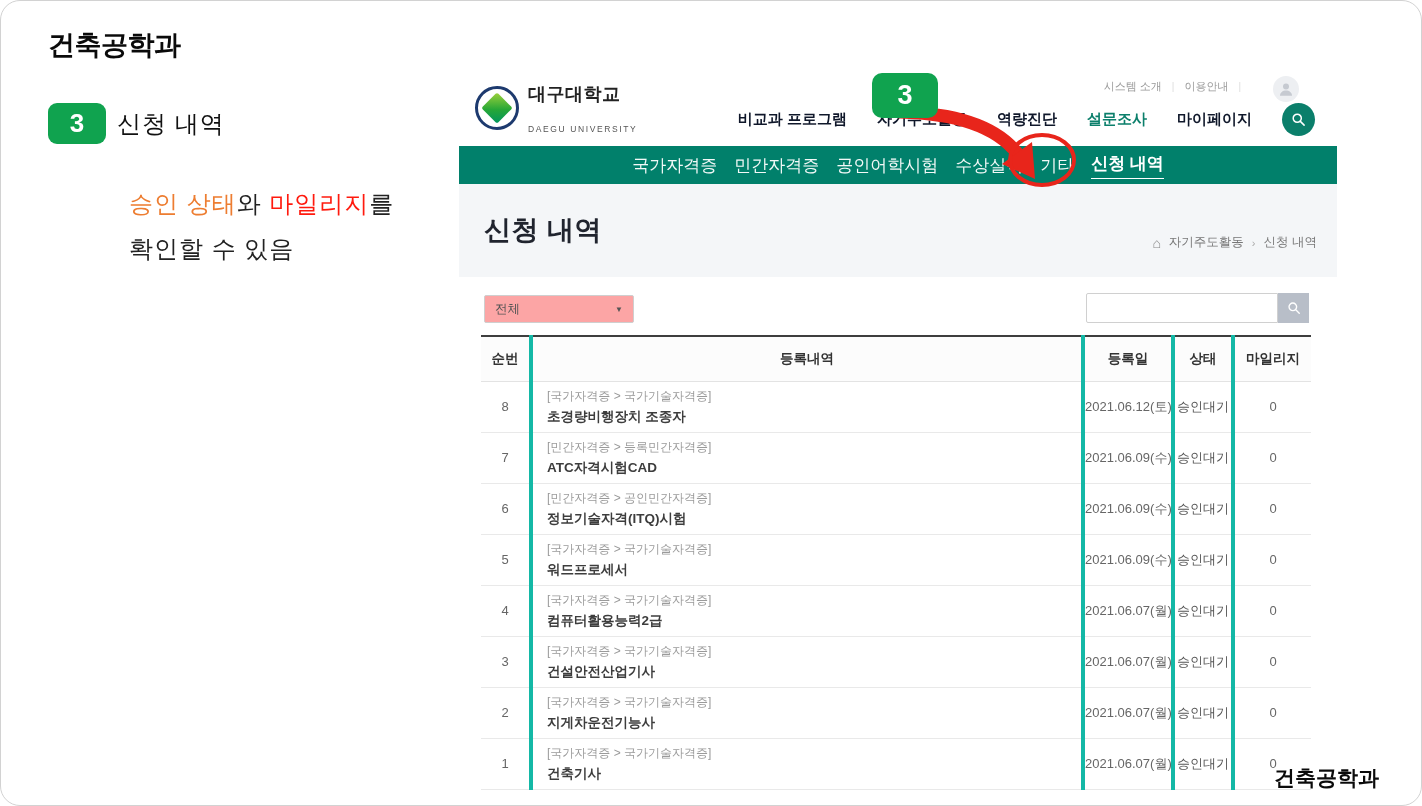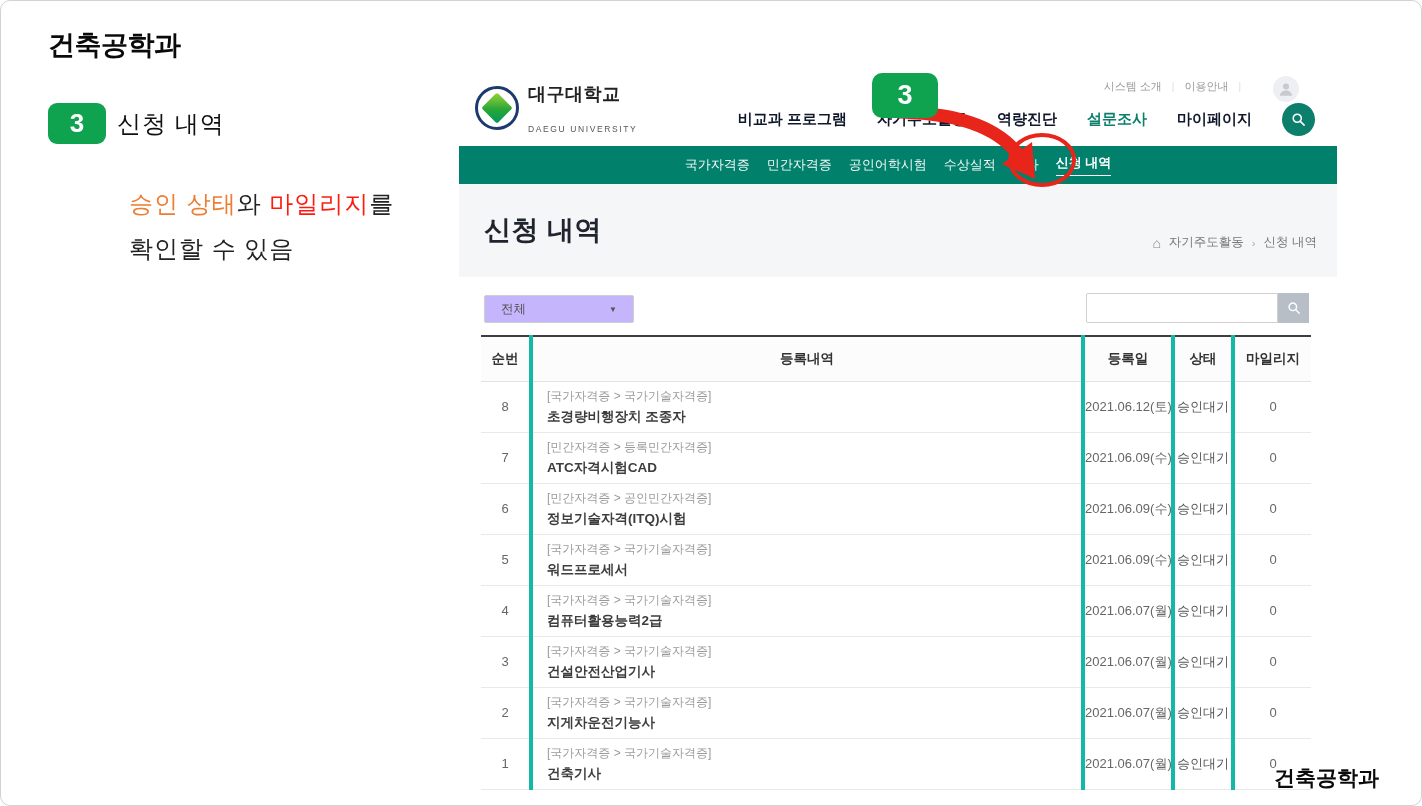--- a/index.html
+++ b/index.html
@@ -1,20 +1,20 @@
 <!DOCTYPE html>
 <html><head>
 <meta charset="utf-8">
 <style>
   * { margin:0; padding:0; box-sizing:border-box; }
   html,body { background:#fff; }
   body { font-family:"Liberation Sans","DejaVu Sans",sans-serif; }
   .slide {
     position:relative; width:1422px; height:806px; background:#fff;
-    border:1.5px solid #d2d2d2; border-radius:10px; overflow:hidden;
+    border:1.5px solid #d2d2d2; border-radius:20px; overflow:hidden;
   }
   
   .slide-title { position:absolute; left:47px; top:26px; font-size:27px; font-weight:900; color:#0a0a0a; letter-spacing:-0.5px; }
   .step-badge { position:absolute; left:47px; top:102px; width:58px; height:41px; background:#10A34F; border-radius:9px;
     display:flex; align-items:center; justify-content:center; color:#fff; font-size:26px; font-weight:800; }
   .step-title { position:absolute; left:116px; top:107px; font-size:24px; color:#111; letter-spacing:1px; }
   .step-line { position:absolute; left:128px; font-size:24px; color:#222; letter-spacing:1px; }
   .step-line.l1 { top:187px; }
   .step-line.l2 { top:232px; }
   .hl-orange { color:#ED7D31; }
@@ -37,33 +37,33 @@
   .avatar { position:absolute; top:7px; right:38px; width:26px; height:26px; border-radius:50%; background:#edeff2; overflow:hidden;
     display:flex; align-items:center; justify-content:center; }
   .main-nav { position:absolute; bottom:10px; right:22px; display:flex; align-items:center; gap:30px; }
   .main-nav .nav-item { font-size:15px; font-weight:700; color:#0f172a; cursor:pointer; white-space:nowrap; }
   .main-nav .nav-item.active { color:#0b7f6b; }
   .search-btn { width:33px; height:33px; border-radius:50%; background:#0b7f6b; border:none; display:flex; align-items:center; justify-content:center; cursor:pointer; }
 
   
   .subnav { position:absolute; left:0; top:77px; width:100%; height:38px; background:#01806B;
     display:flex; align-items:center; justify-content:center; gap:17px; }
-  .subnav-item { font-size:13px; color:rgba(255,255,255,0.95); cursor:pointer; white-space:nowrap; }
+  .subnav-item { font-size:17px; color:rgba(255,255,255,0.95); cursor:pointer; white-space:nowrap; }
   .subnav-item.active { font-weight:700; color:#fff; border-bottom:1.5px solid #fff; padding-bottom:3px; }
 
   
   .title-band { position:absolute; left:0; top:115px; width:100%; height:93px; background:#f4f6f8; }
   .page-title { position:absolute; left:25px; top:28px; font-size:27px; font-weight:700; color:#20242e; letter-spacing:0.5px; }
   .breadcrumb { position:absolute; right:20px; top:50px; display:flex; align-items:center; gap:8px; font-size:12.5px; color:#777; }
   .breadcrumb .crumb-sep { color:#aaa; font-size:11px; }
   .home-ico { font-size:14px; color:#888; line-height:1; }
 
   
   .filter-select { position:absolute; left:25px; top:226px; width:150px; height:28px; border:1px solid #cfcfcf; border-radius:2px;
-    background:#c4b5fd; display:flex; align-items:center; justify-content:space-between; padding:0 16px; cursor:pointer; }
+    background:#fca5a5; display:flex; align-items:center; justify-content:space-between; padding:0 10px; cursor:pointer; }
   .filter-select .val { font-size:12.5px; color:#555; }
   .filter-select .caret { font-size:8px; color:#555; }
   .search-wrap { position:absolute; left:627px; top:224px; display:flex; }
   .search-input { width:192px; height:30px; border:1px solid #d0d0d0; border-radius:2px 0 0 2px; padding:0 8px; font-size:13px; color:#333; outline:none; }
   .search-go { width:31px; height:30px; background:#b8bec8; border:none; display:flex; align-items:center; justify-content:center; cursor:pointer; }
 
   
   .apps-table { position:absolute; left:22px; top:266px; width:830px; border-collapse:collapse; table-layout:fixed; }
   .apps-table col.c-no { width:50px; } .apps-table col.c-detail { width:552px; }
   .apps-table col.c-date { width:90px; } .apps-table col.c-status { width:60px; } .apps-table col.c-mile { width:78px; }

